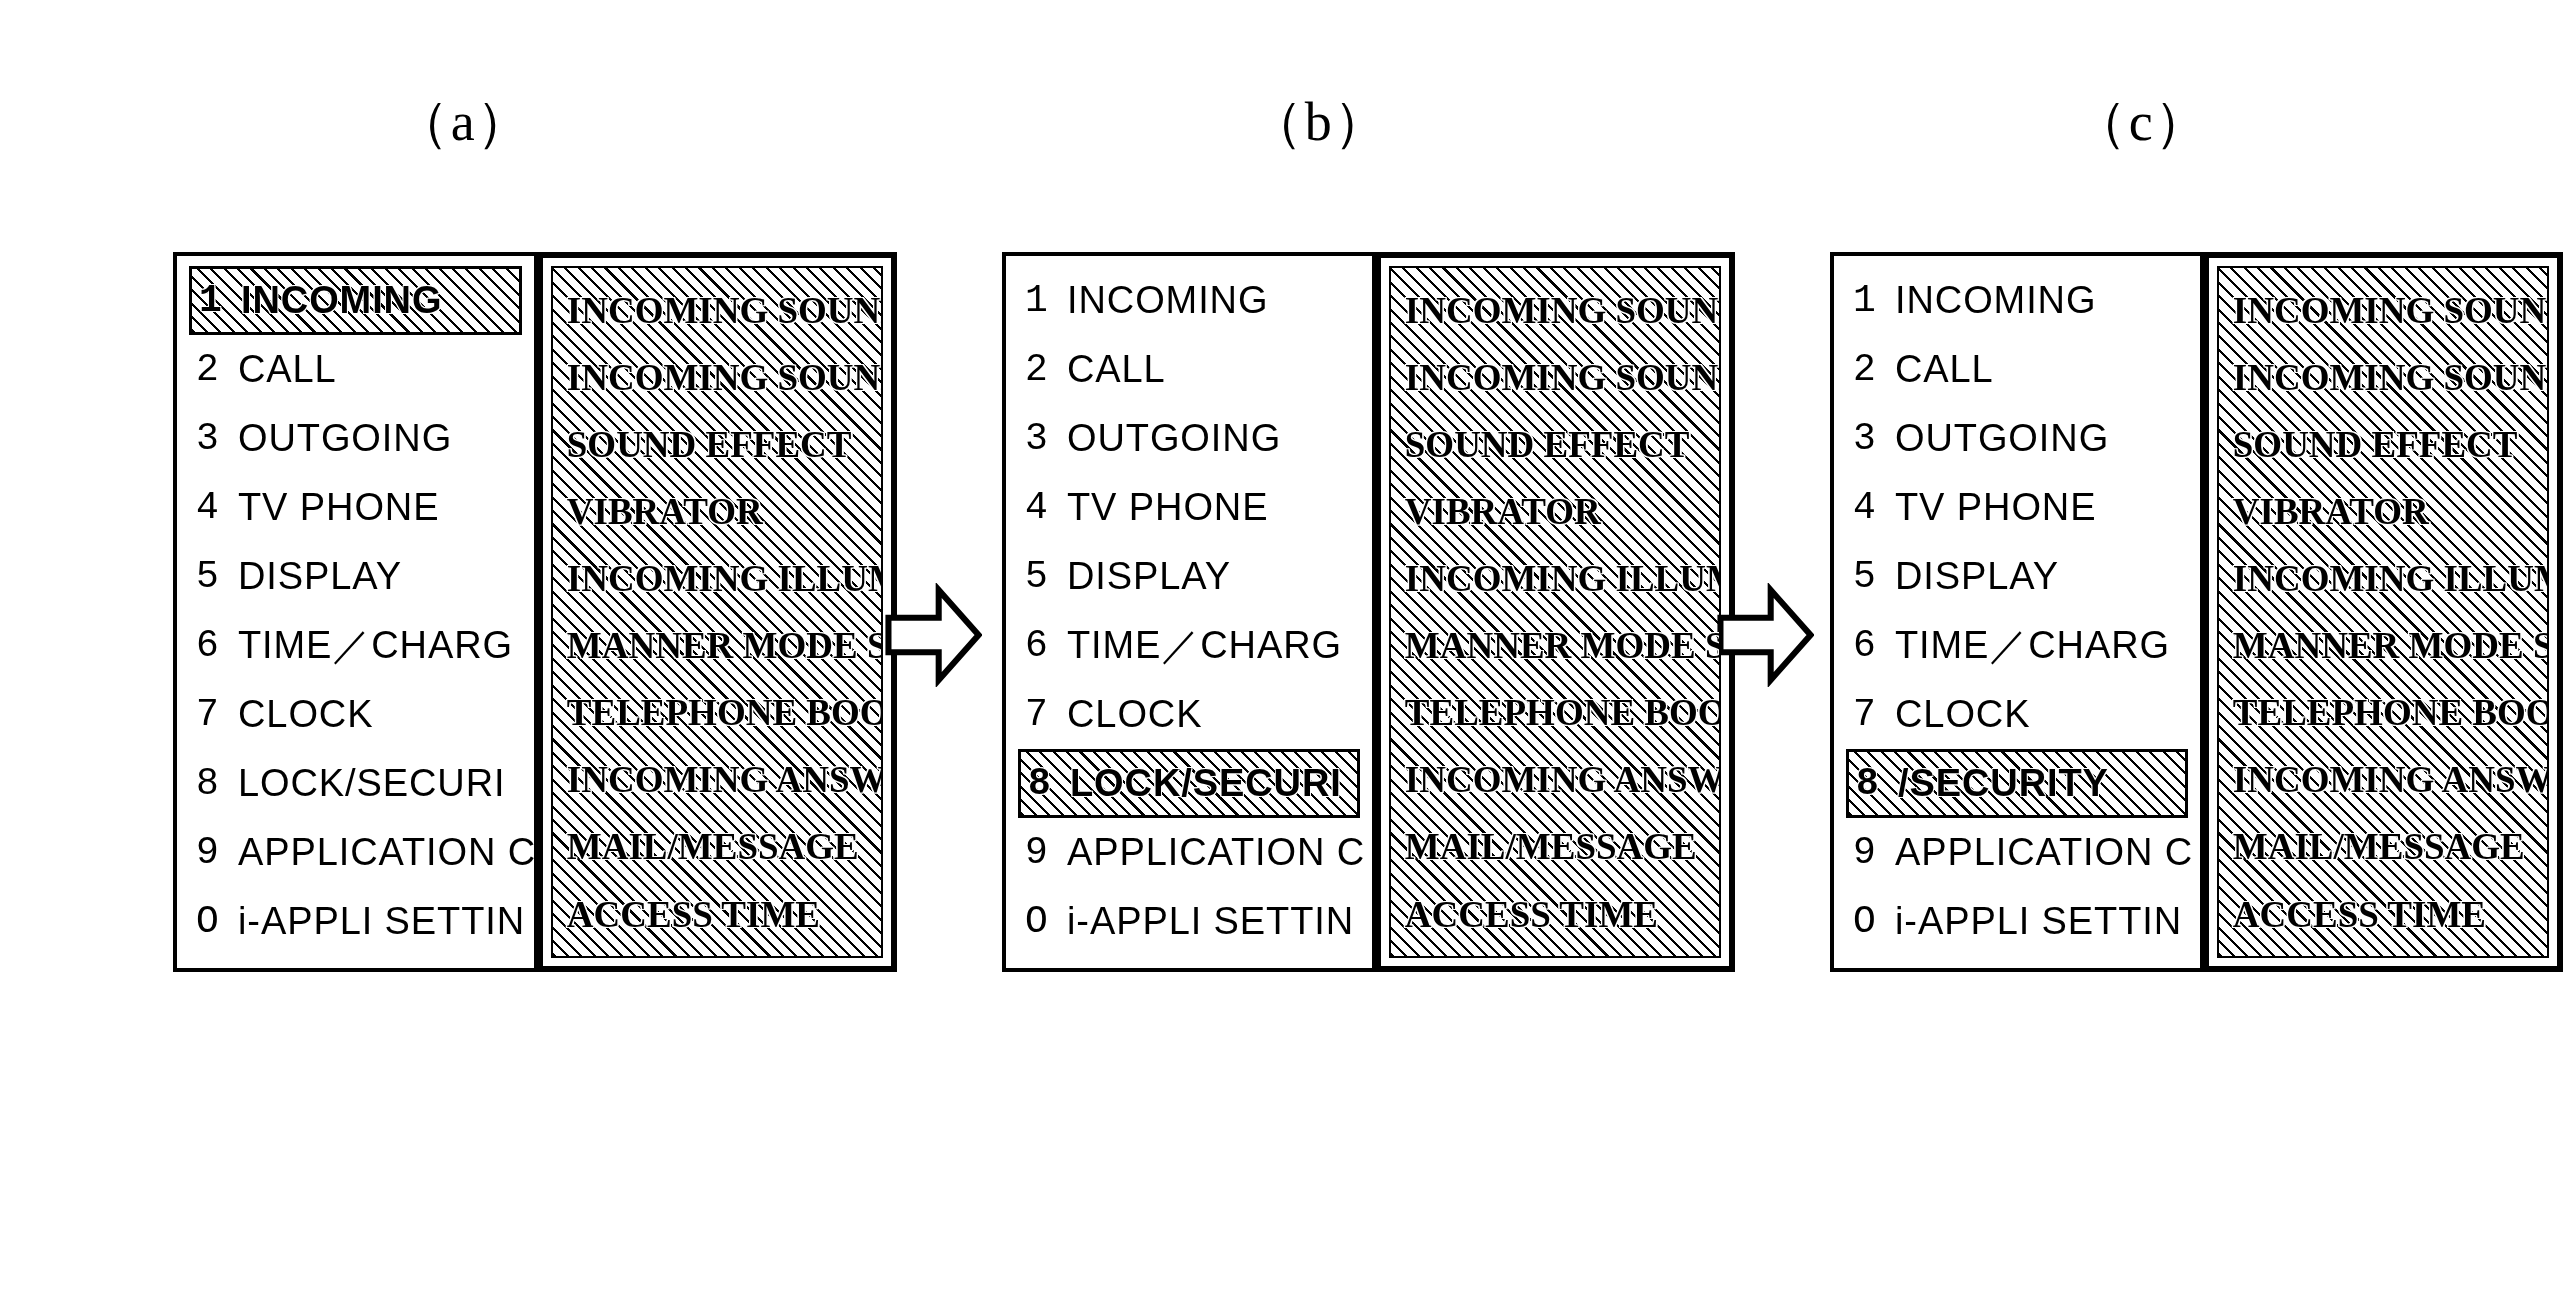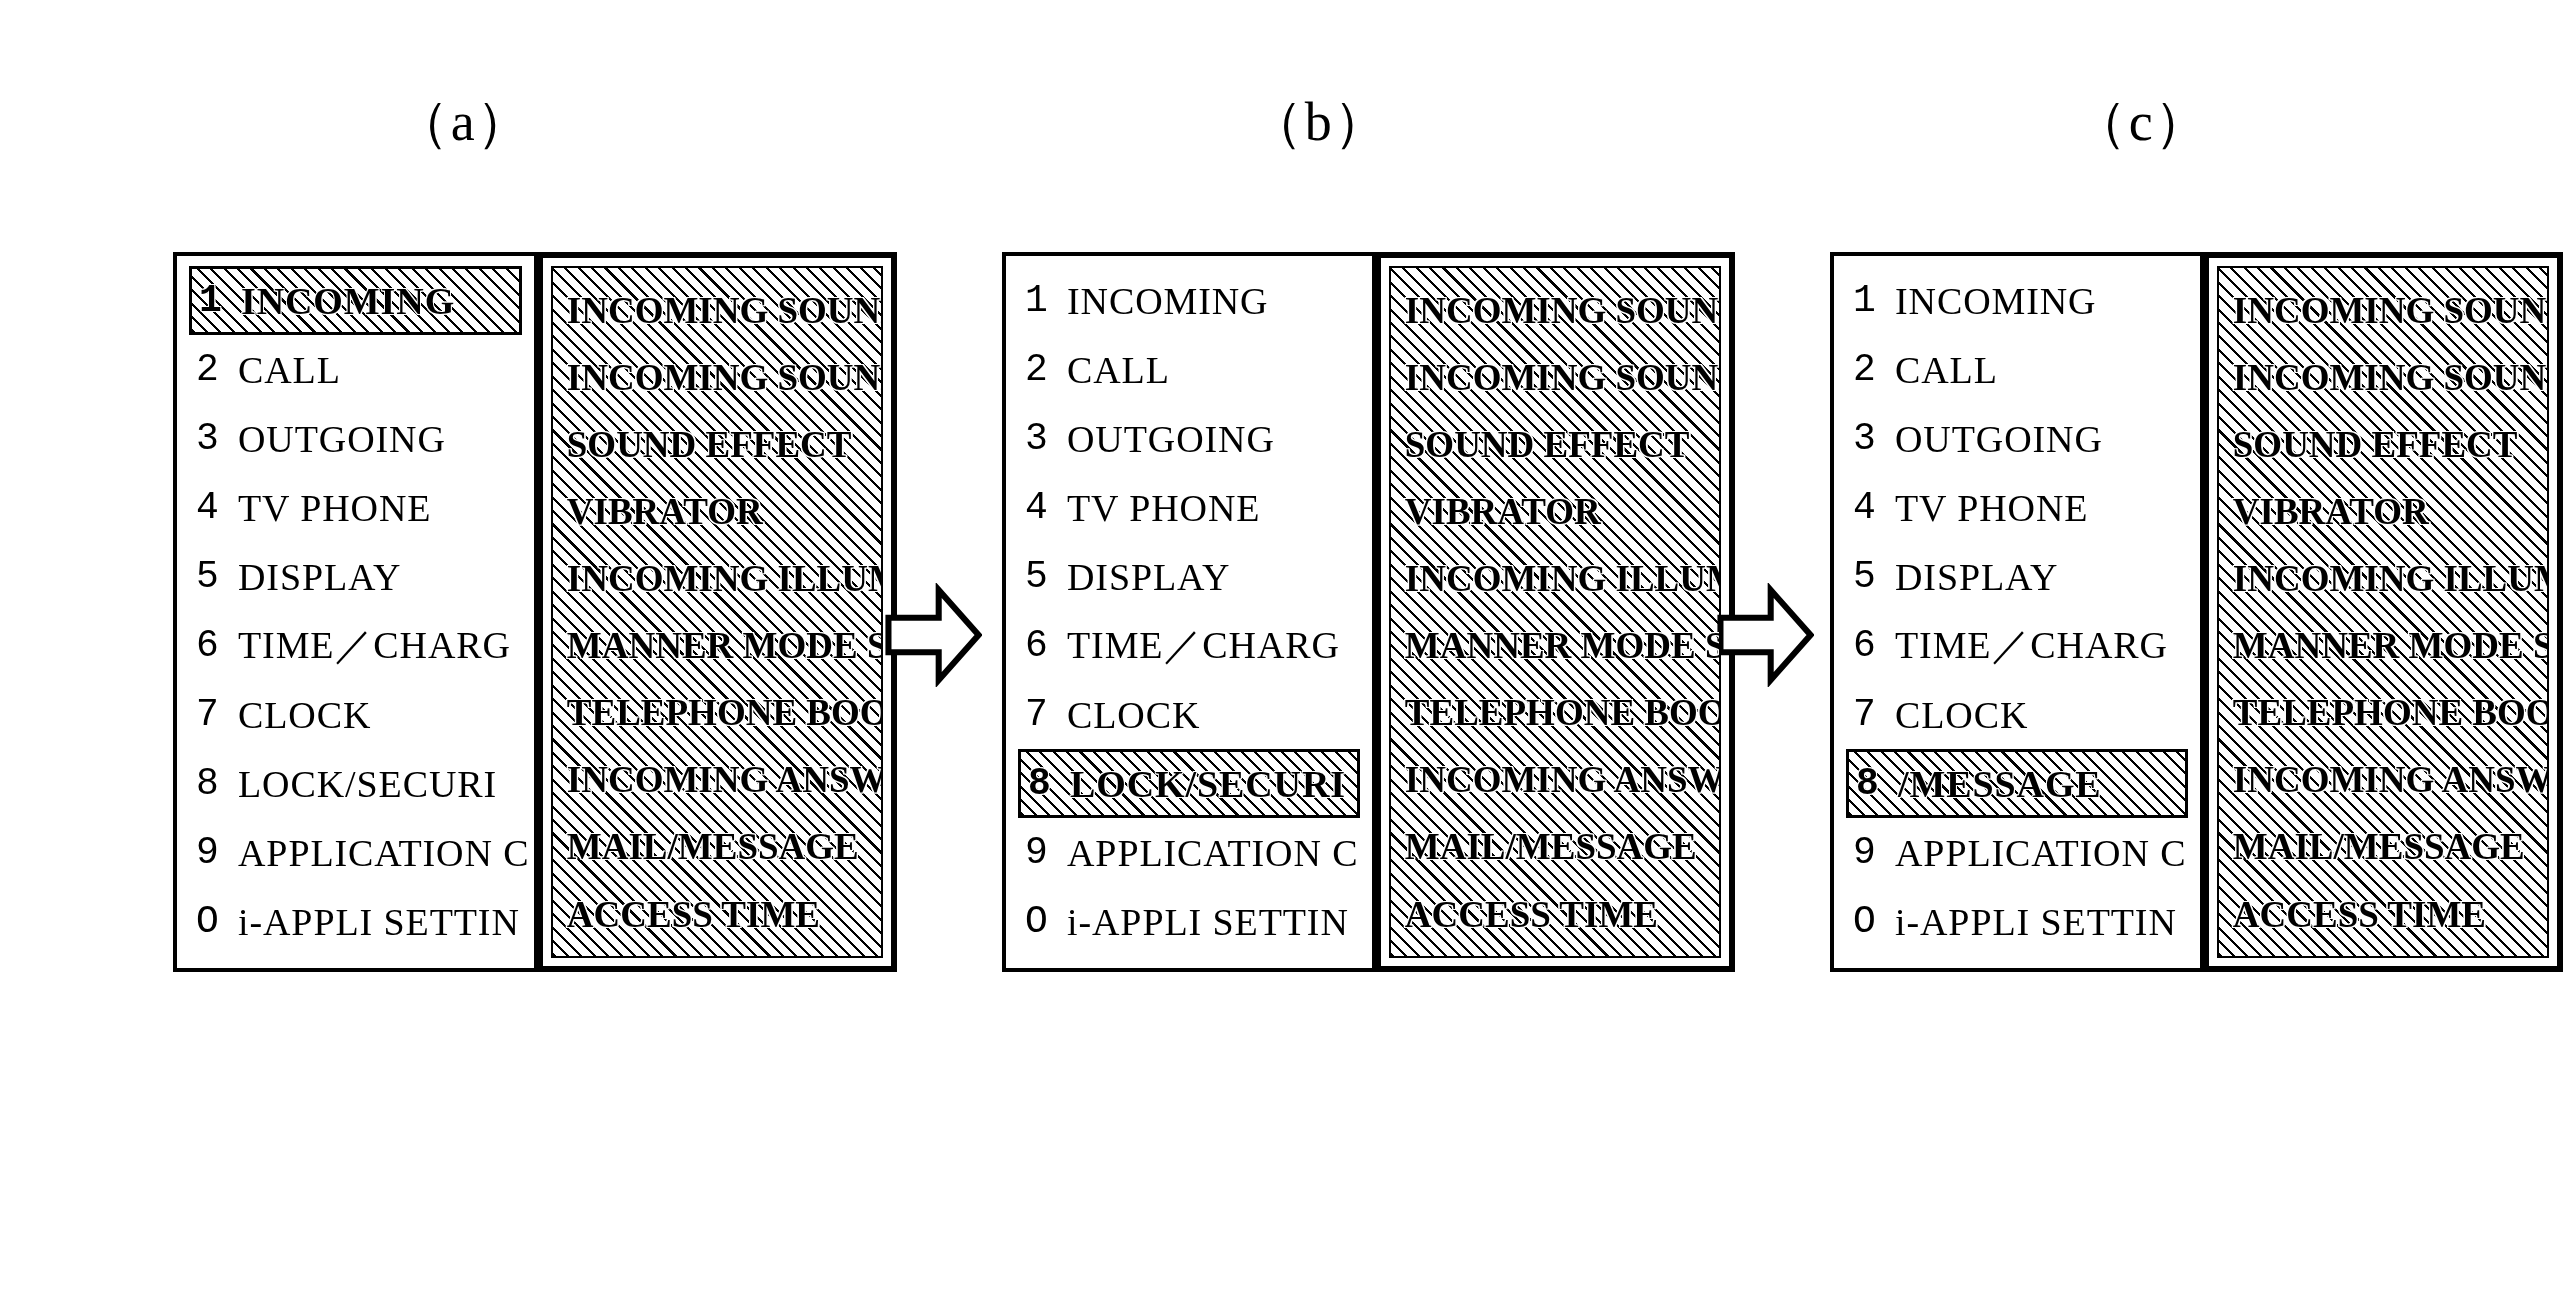--- a/index.html
+++ b/index.html
@@ -96,21 +96,21 @@
     letter-spacing: 0.9px;
     color: #000;
   }
   .row-left .num {
     display: inline-block;
     width: 42px;
     flex: 0 0 42px;
     font-family: "Liberation Mono", monospace;
   }
   .row-left .txt {
-    font-family: Liberation Serif, serif;
+    font-family: Liberation Sans, sans-serif;
   }
 
   
   .row-left.selected {
     border: 3.5px solid #000;
     background-color: #ffffff;
     background-image: repeating-linear-gradient(
         45deg,
         #000 0px, #000 2.2px,
         rgba(0,0,0,0) 2.2px, rgba(0,0,0,0) 9.5px);
@@ -344,21 +344,21 @@
       <div class="row row-left">
         <span class="num">6</span>
         <span class="txt">TIME／CHARG</span>
       </div>
       <div class="row row-left">
         <span class="num">7</span>
         <span class="txt">CLOCK</span>
       </div>
       <div class="row row-left selected">
         <span class="num">8</span>
-        <span class="txt">/MESSAGE</span>
+        <span class="txt">/SECURITY</span>
       </div>
       <div class="row row-left">
         <span class="num">9</span>
         <span class="txt">APPLICATION C</span>
       </div>
       <div class="row row-left">
         <span class="num">O</span>
         <span class="txt">i-APPLI SETTIN</span>
       </div>
     </div>

